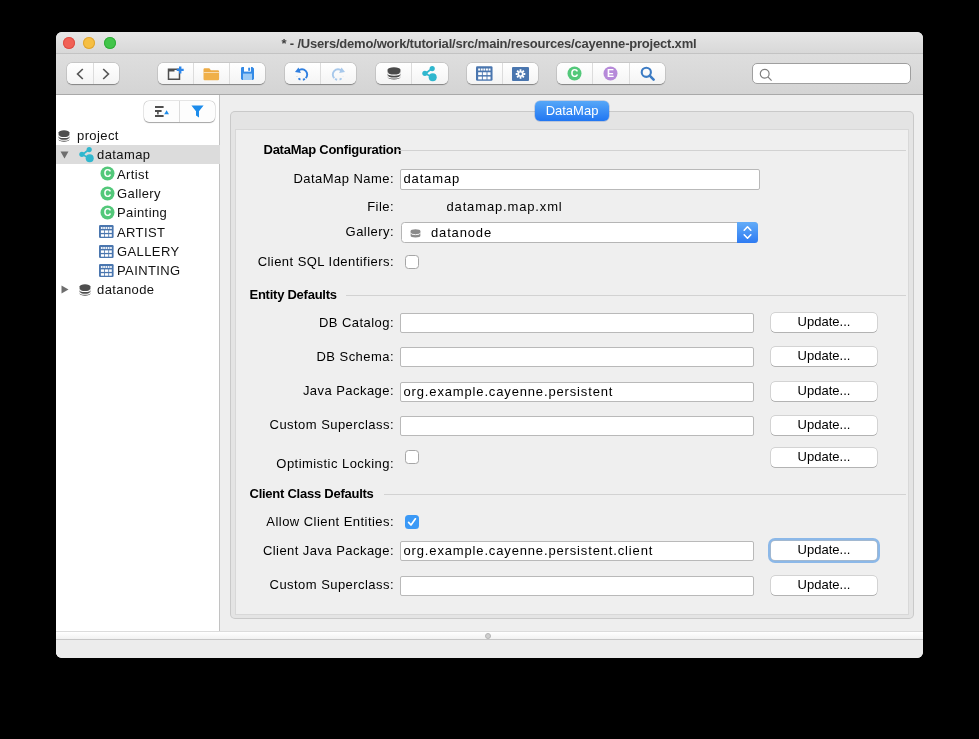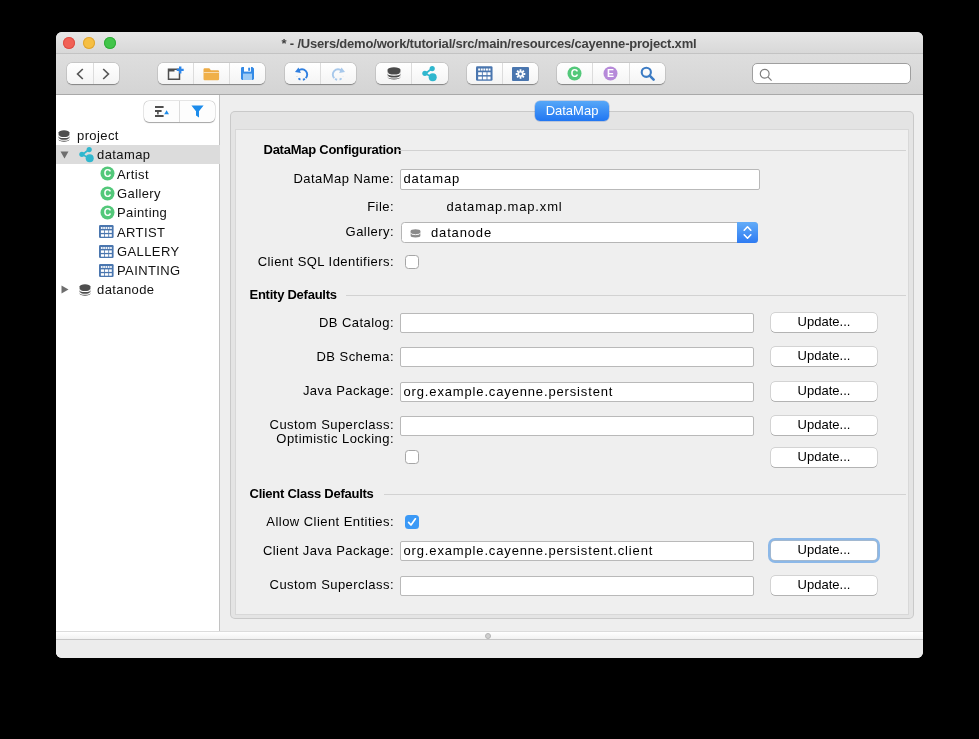--- a/index.html
+++ b/index.html
@@ -404,21 +404,21 @@
       <div class="ubtn" style="top:218px;">Update...</div>
       <div class="flabel" style="top:254px;">DB Schema:</div>
       <div class="tfield" style="top:252px; width:354px; height:20px;"></div>
       <div class="ubtn" style="top:252px;">Update...</div>
       <div class="flabel" style="top:288px;">Java Package:</div>
       <div class="tfield" style="top:286.5px; width:354px; height:20px;">org.example.cayenne.persistent</div>
       <div class="ubtn" style="top:286.5px;">Update...</div>
       <div class="flabel" style="top:322px;">Custom Superclass:</div>
       <div class="tfield" style="top:320.5px; width:354px; height:20px;"></div>
       <div class="ubtn" style="top:320.5px;">Update...</div>
-      <div class="flabel" style="top:336px;">Optimistic Locking:</div>
+      <div class="flabel" style="top:361px;">Optimistic Locking:</div>
       <div class="cbox" style="left:349.5px; top:355px;"></div>
       <div class="ubtn" style="top:353px;">Update...</div>
 
       <div class="stitle" style="left:194px; top:391px;">Client Class Defaults</div>
       <div class="srule" style="left:328.5px; top:399px; width:522px;"></div>
       <div class="flabel" style="top:418.5px;">Allow Client Entities:</div>
       <div style="position:absolute; left:349.5px; top:419.5px; width:14px; height:14px; border-radius:3.5px; background:#3b99f6;">
         <svg style="position:absolute; left:2px; top:2px;" width="10" height="10" viewBox="0 0 10 10">
             <path d="M1.6 5.4 L4 8 L8.4 1.8" stroke="#fff" stroke-width="1.7" fill="none" stroke-linecap="round" stroke-linejoin="round"></path>
           </svg>

